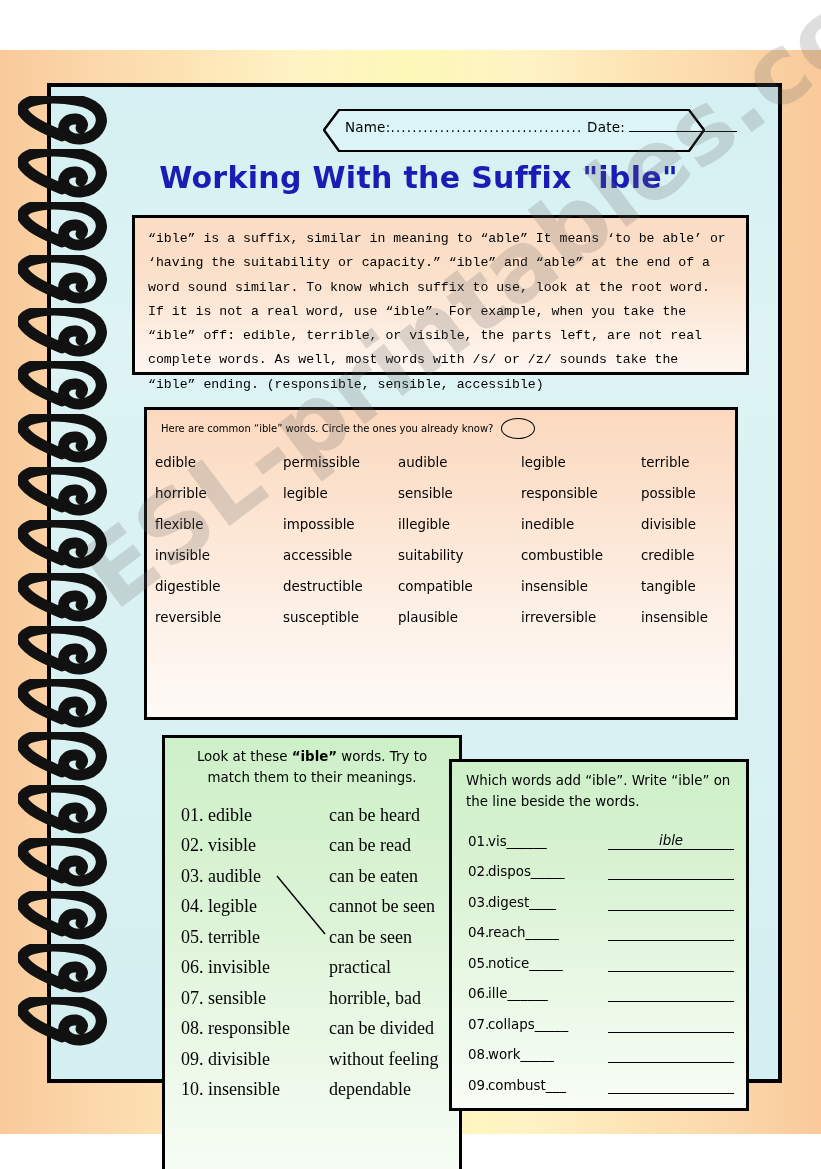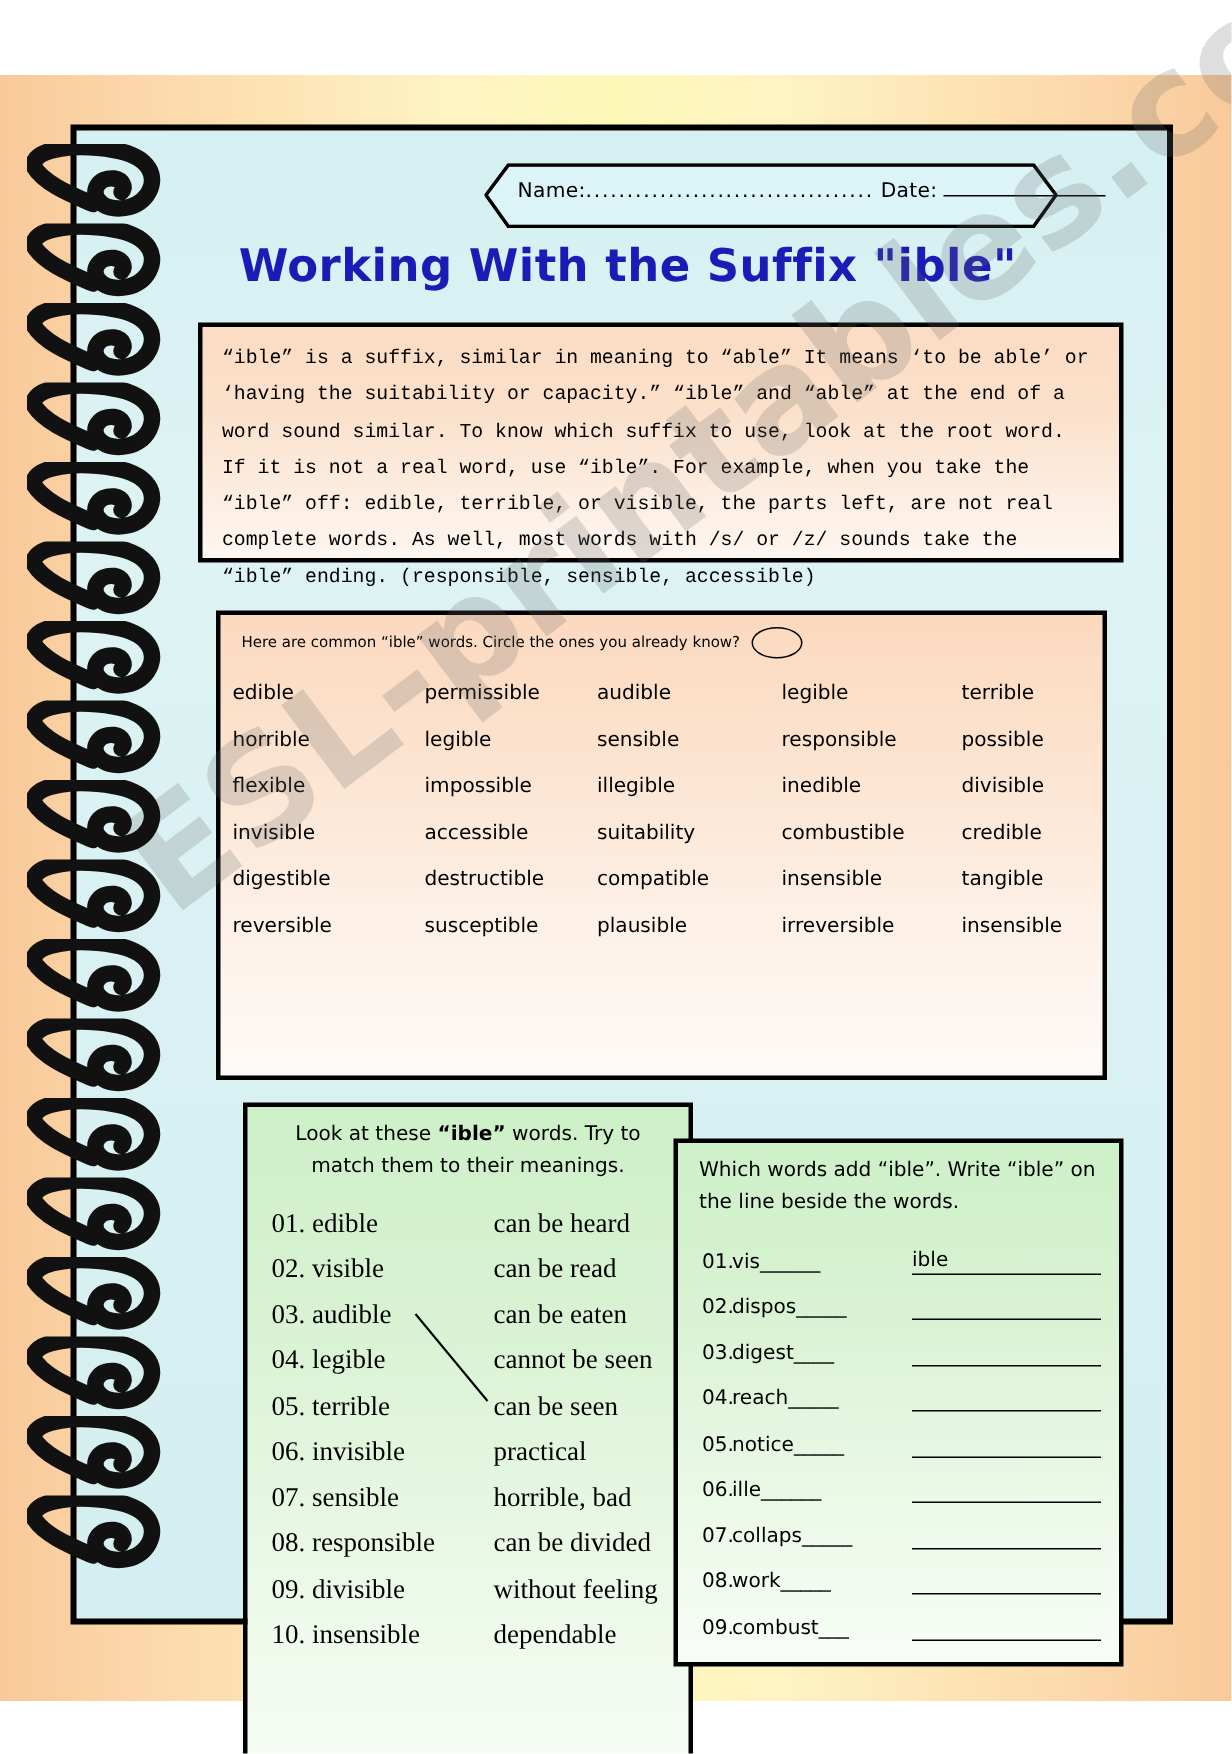--- a/index.html
+++ b/index.html
@@ -144,20 +144,22 @@
     font-family: "DejaVu Sans", sans-serif;
     font-size: 13.4px; color: #000;
     height: 30.5px;
     align-items: center;
   }
   .stem { white-space: nowrap; }
   .answer-line {
     position: relative;
     border-bottom: 1.3px solid #000;
     width: 126px; height: 17px;
+    text-align: center;
+    font-style: italic;
     font-size: 13.4px;
   }
 
   
   #match-line { position:absolute; left:0; top:0; width:300px; height:352px; pointer-events:none; }
 
   
   #watermark {
     position: absolute; left: 95px; top: 330px;
     width: 660px; height: 560px;

